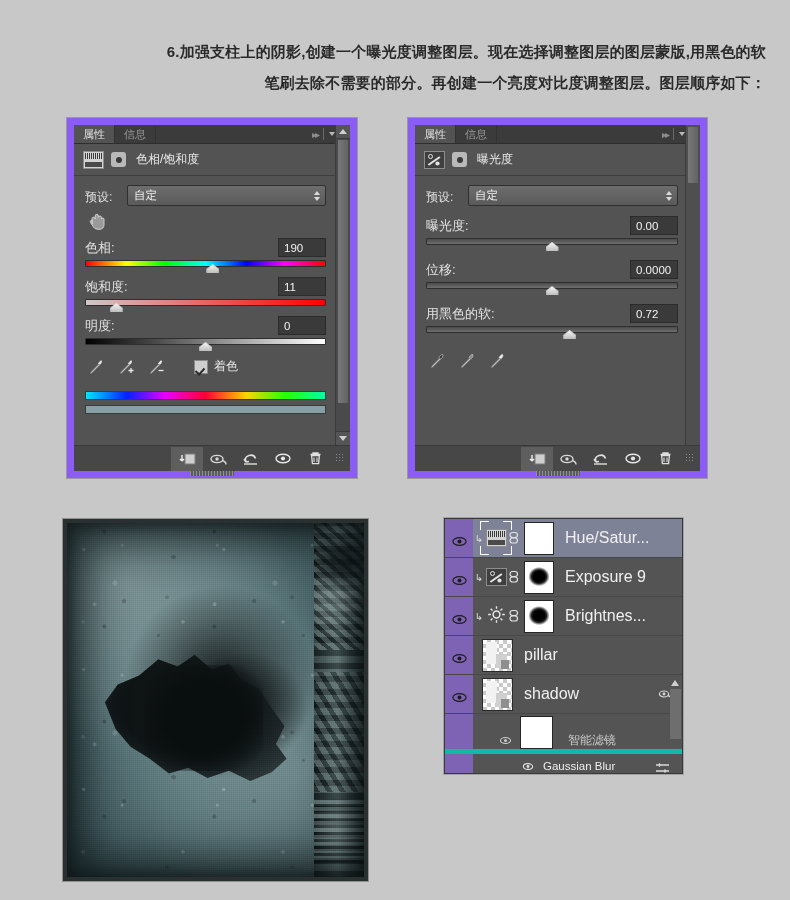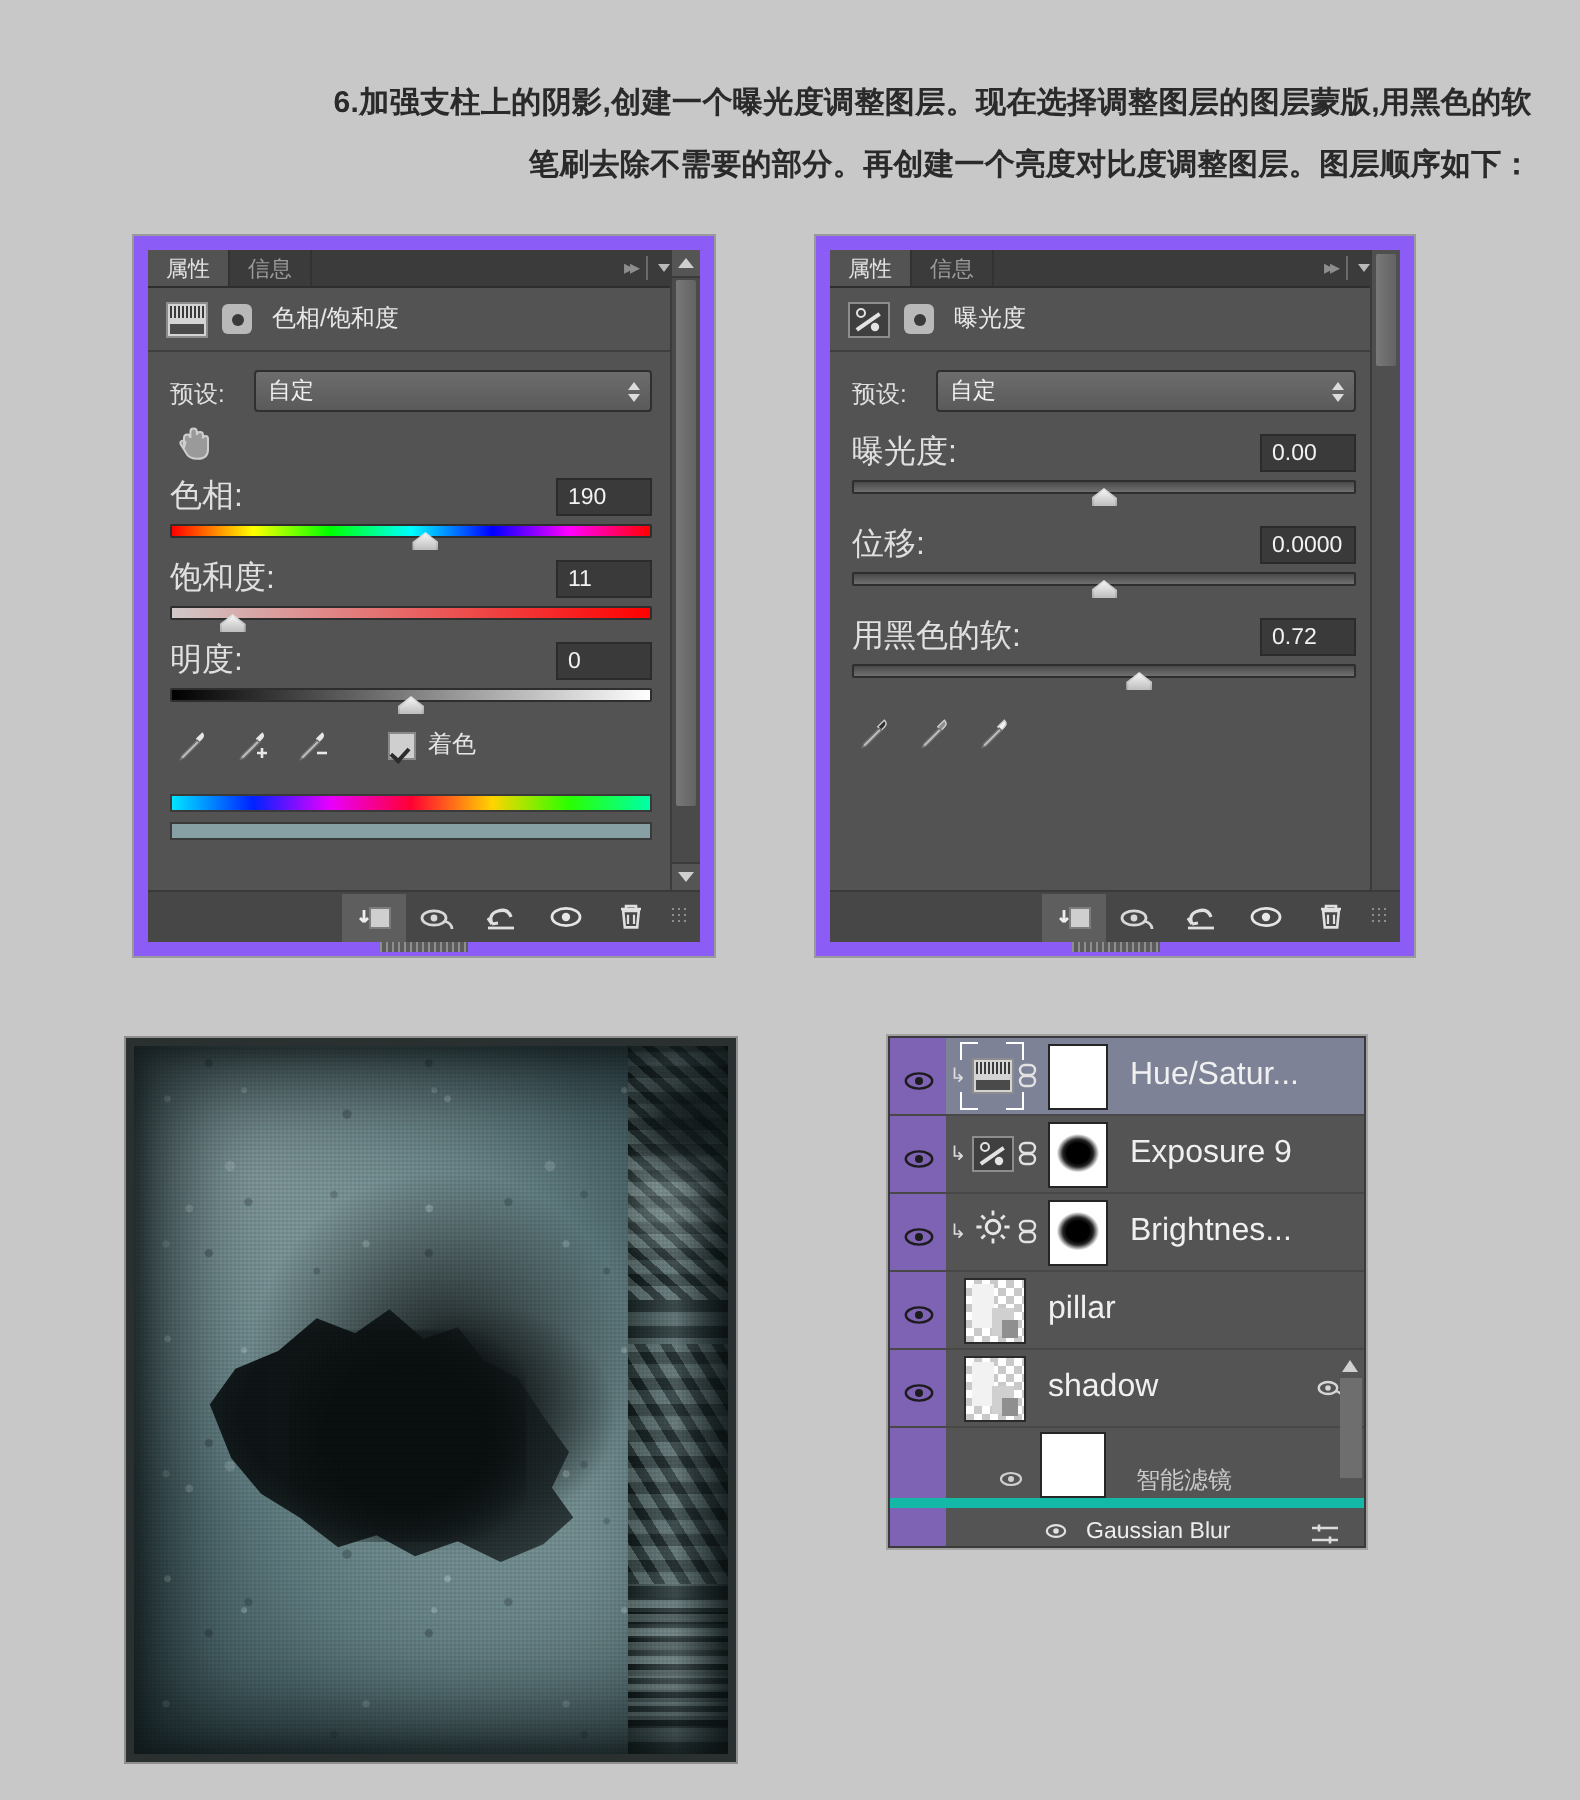--- a/index.html
+++ b/index.html
@@ -58,21 +58,21 @@
   .adj-icon.exp{background:#3f3f3f;border:1px solid #8d8d8d;}
   .adj-icon.exp::before{content:"";position:absolute;left:2px;top:50%;width:14px;height:1.6px;background:#e3e3e3;transform:rotate(-35deg);}
   .adj-icon.exp::after{content:"";position:absolute;left:3px;top:2px;width:3px;height:3px;border:1.3px solid #e3e3e3;border-radius:50%;
     box-shadow:7px 7px 0 -0.4px #e3e3e3;}
   .mask-icon{width:15px;height:15px;border-radius:3px;background:#b9b9b9;display:flex;align-items:center;justify-content:center;}
   .mask-icon i{width:6px;height:6px;border-radius:50%;background:#3a3a3a;display:block;}
 
   .panel-body{position:relative;padding:9px 11px 0 11px;}
 
   .row{display:flex;align-items:center;margin-bottom:3px;}
-  .row-label{font-size:16px;color:#e0e0e0;white-space:nowrap;}
+  .row-label{font-size:13px;color:#e0e0e0;white-space:nowrap;}
   .spacer{flex:1;}
 
   
   .ddrow{display:flex;align-items:flex-end;gap:8px;margin-bottom:7px;}
   .ddlabel{font-size:12px;color:#e0e0e0;width:34px;}
   .dropdown{
     flex:1;height:19px;border:1px solid #2f2f2f;border-radius:2px;
     background:linear-gradient(#6d6d6d,#5a5a5a);
     display:flex;align-items:center;padding:0 6px;font-size:11.5px;color:#f0f0f0;position:relative;
   }

